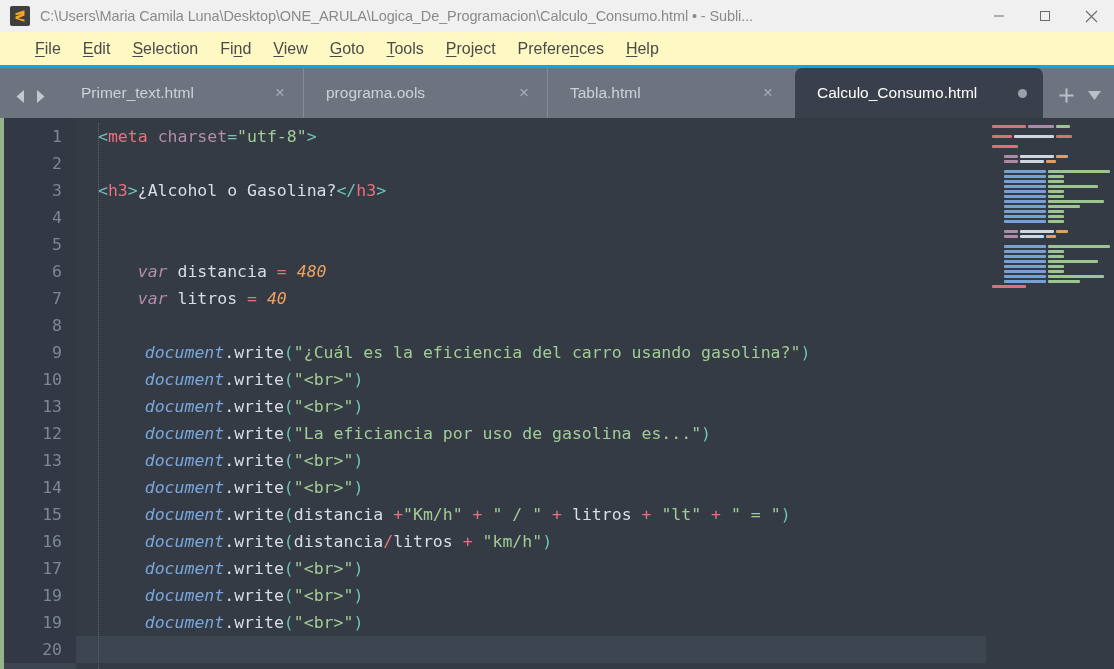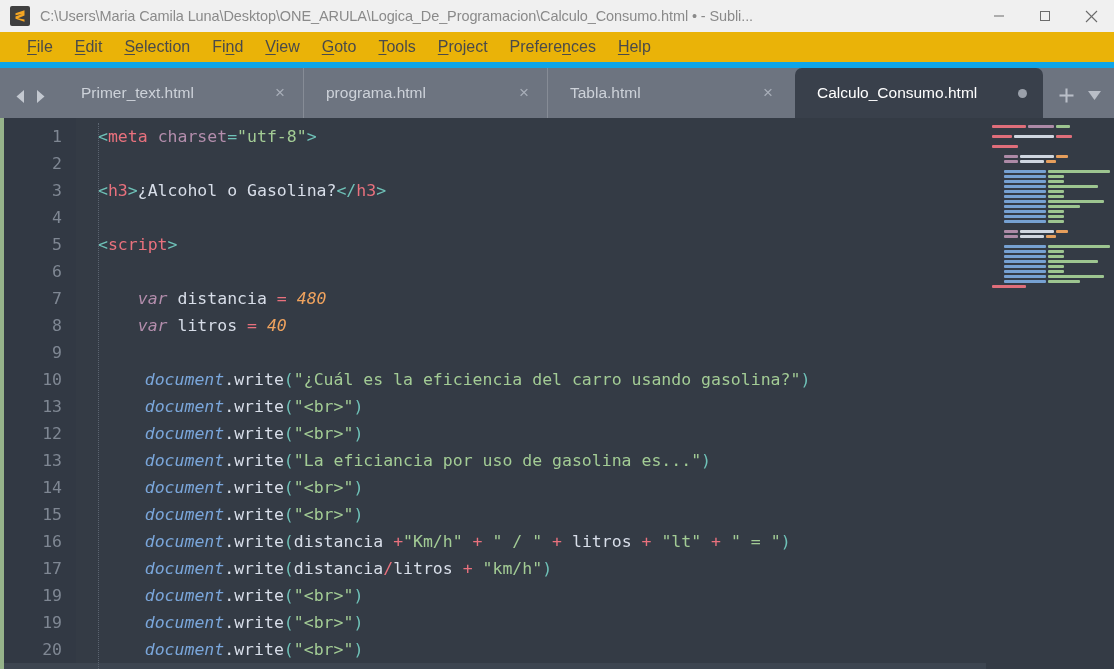--- a/index.html
+++ b/index.html
@@ -44,25 +44,25 @@
   }
   .win-btn {
     width: 46px; height: 32px;
     display: flex; align-items: center; justify-content: center;
   }
   .win-btn svg { display: block; }
 
   
   .menubar {
     height: 36px;
-    background: #eab308;
-    border-bottom: 6px solid #0ea5e9;
+    background: #fef9c3;
+    border-bottom: 3px solid #0ea5e9;
     display: flex;
     align-items: center;
-    padding-left: 16px;
+    padding-left: 24px;
   }
   .menu-item {
     font-size: 16px;
     color: #4a4a4a;
     padding: 4px 11px;
     white-space: nowrap;
   }
   .menu-item u { text-decoration: underline; text-underline-offset: 2px; }
 
   
@@ -275,21 +275,21 @@
         </svg>
     </span>
   </div>
   <div class="tabs-wrap" id="tabs-wrap">
       <div class="tab inactive" style="width: 244px;">
         <span class="tab-label">Primer_text.html</span>
         <span class="tab-spacer"></span>
         <span class="tab-close">×</span>
       </div>
       <div class="tab inactive" style="width: 244px;">
-        <span class="tab-label">programa.html</span>
+        <span class="tab-label">programa.ools</span>
         <span class="tab-spacer"></span>
         <span class="tab-close">×</span>
       </div>
       <div class="tab inactive" style="width: 244px;">
         <span class="tab-label">Tabla.html</span>
         <span class="tab-spacer"></span>
         <span class="tab-close">×</span>
       </div>
       <div class="tab active" style="width: 248px;">
         <span class="tab-label">Calculo_Consumo.html</span>
@@ -337,21 +337,20 @@
       <div class="gutter-row">20</div>
       <div class="gutter-row current">21</div>
     </div>
   <div class="code-area">
     <div class="indent-guide"></div>
     <div id="code-lines">
         <div class="code-row"><span class="t-punct">&lt;</span><span class="t-tag">meta</span><span class="t-plain"> </span><span class="t-attr">charset</span><span class="t-punct">=</span><span class="t-string">"utf-8"</span><span class="t-punct">&gt;</span></div>
         <div class="code-row"></div>
         <div class="code-row"><span class="t-punct">&lt;</span><span class="t-tag">h3</span><span class="t-punct">&gt;</span><span class="t-plain">¿Alcohol o Gasolina?</span><span class="t-punct">&lt;/</span><span class="t-tag">h3</span><span class="t-punct">&gt;</span></div>
         <div class="code-row"></div>
-        <div class="code-row"><span class="t-punct">&lt;</span><span class="t-tag">script</span><span class="t-punct">&gt;</span></div>
         <div class="code-row"></div>
         <div class="code-row"><span class="t-plain">    </span><span class="t-kw">var</span><span class="t-plain"> distancia </span><span class="t-op">=</span><span class="t-plain"> </span><span class="t-num">480</span></div>
         <div class="code-row"><span class="t-plain">    </span><span class="t-kw">var</span><span class="t-plain"> litros </span><span class="t-op">=</span><span class="t-plain"> </span><span class="t-num">40</span></div>
         <div class="code-row"></div>
         <div class="code-row"><span class="t-plain">    </span><span class="t-obj">document</span><span class="t-prop">.write</span><span class="t-punct">(</span><span class="t-string">"¿Cuál es la eficiencia del carro usando gasolina?"</span><span class="t-punct">)</span></div>
         <div class="code-row"><span class="t-plain">    </span><span class="t-obj">document</span><span class="t-prop">.write</span><span class="t-punct">(</span><span class="t-string">"&lt;br&gt;"</span><span class="t-punct">)</span></div>
         <div class="code-row"><span class="t-plain">    </span><span class="t-obj">document</span><span class="t-prop">.write</span><span class="t-punct">(</span><span class="t-string">"&lt;br&gt;"</span><span class="t-punct">)</span></div>
         <div class="code-row"><span class="t-plain">    </span><span class="t-obj">document</span><span class="t-prop">.write</span><span class="t-punct">(</span><span class="t-string">"La eficiancia por uso de gasolina es..."</span><span class="t-punct">)</span></div>
         <div class="code-row"><span class="t-plain">    </span><span class="t-obj">document</span><span class="t-prop">.write</span><span class="t-punct">(</span><span class="t-string">"&lt;br&gt;"</span><span class="t-punct">)</span></div>
         <div class="code-row"><span class="t-plain">    </span><span class="t-obj">document</span><span class="t-prop">.write</span><span class="t-punct">(</span><span class="t-string">"&lt;br&gt;"</span><span class="t-punct">)</span></div>

